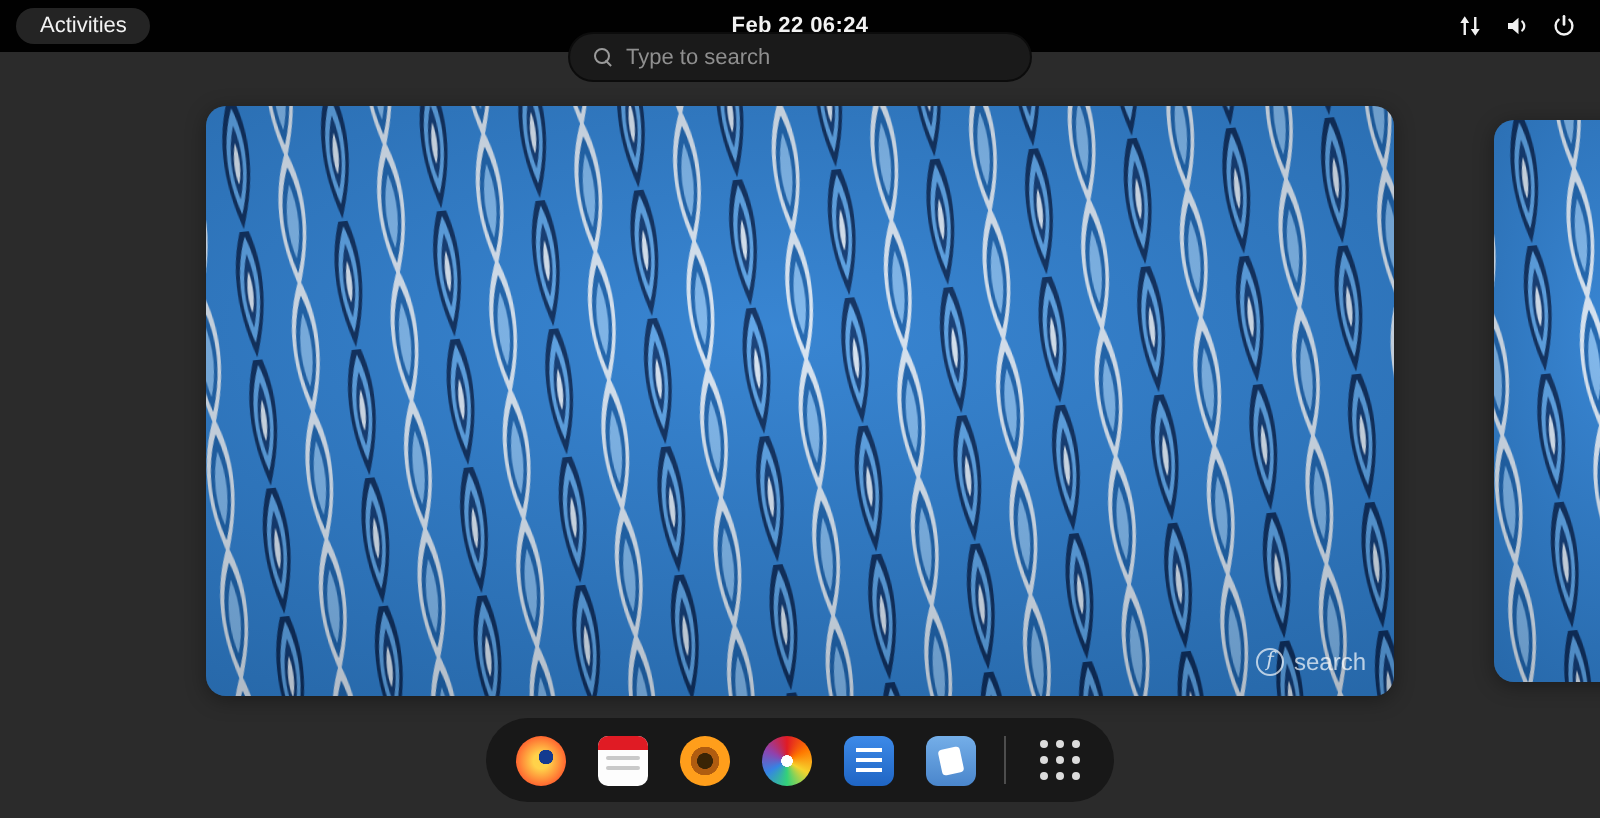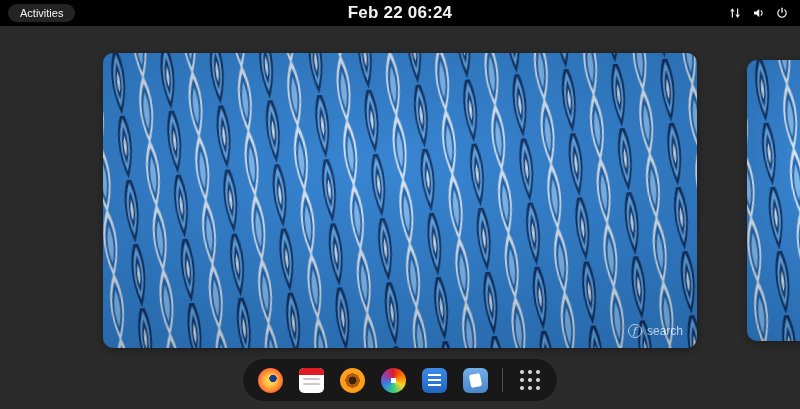--- a/index.html
+++ b/index.html
@@ -5,21 +5,21 @@
   * { margin:0; padding:0; box-sizing:border-box; }
   html,body { width:800px; height:409px; overflow:hidden; background:#1e1e1e;
               font-family:"Liberation Sans", sans-serif; }
   .stage { position:relative; width:800px; height:409px; background:#2b2b2b; overflow:hidden; }
 
   
   .topbar { position:absolute; top:0; left:0; right:0; height:26px; background:#010101;
             display:flex; align-items:center; justify-content:space-between; color:#f2f2f2; }
   .activities { margin-left:8px; background:rgba(255,255,255,0.14); border-radius:99px;
                 padding:3px 12px; font-size:11px; color:#f2f2f2; border:none; cursor:pointer; }
-  .clock { position:absolute; left:50%; transform:translateX(-50%); font-size:17px;
+  .clock { position:absolute; left:50%; transform:translateX(-50%); font-size:11px;
            font-weight:700; letter-spacing:.2px; cursor:pointer; }
   .status { display:flex; align-items:center; gap:11px; margin-right:12px; cursor:pointer; }
   .status svg { display:block; }
 
   
   .search { position:absolute; top:16px; left:50%; transform:translateX(-50%);
             width:232px; height:25px; background:#1a1a1a; border:1px solid #0c0c0c;
             border-radius:14px; display:flex; align-items:center; gap:7px; padding:0 12px; }
   .search input { flex:1; background:transparent; border:none; outline:none;
                   color:#bdbdbd; font-size:11px; font-family:"Liberation Sans",sans-serif; }
@@ -114,20 +114,24 @@
         <path d="M2 6h3l4-3.5v11L5 10H2z" fill="#f2f2f2"></path>
         <path d="M11.5 5a4 4 0 0 1 0 6" stroke="#f2f2f2" fill="none" stroke-width="1.5" stroke-linecap="round"></path>
       </svg>
       <svg width="12" height="12" viewBox="0 0 16 16">
         <path d="M8 1.5v5.5" stroke="#f2f2f2" stroke-width="1.8" stroke-linecap="round"></path>
         <path d="M4.4 3.8a5.6 5.6 0 1 0 7.2 0" stroke="#f2f2f2" stroke-width="1.6" fill="none" stroke-linecap="round"></path>
       </svg>
     </div>
   </div>
 
+  <div class="search">
+    <span class="mag"></span>
+    <input type="text" placeholder="Type to search" style="">
+  </div>
 
   <div class="ws ws-main">
     <svg class="wall">
       <rect width="100%" height="100%" fill="url(#marble)"></rect>
     </svg>
     <div class="wall-shade"></div>
     <div class="watermark">
       <span class="wm-logo">f</span>
       <span class="wm-text">search</span>
     </div>

